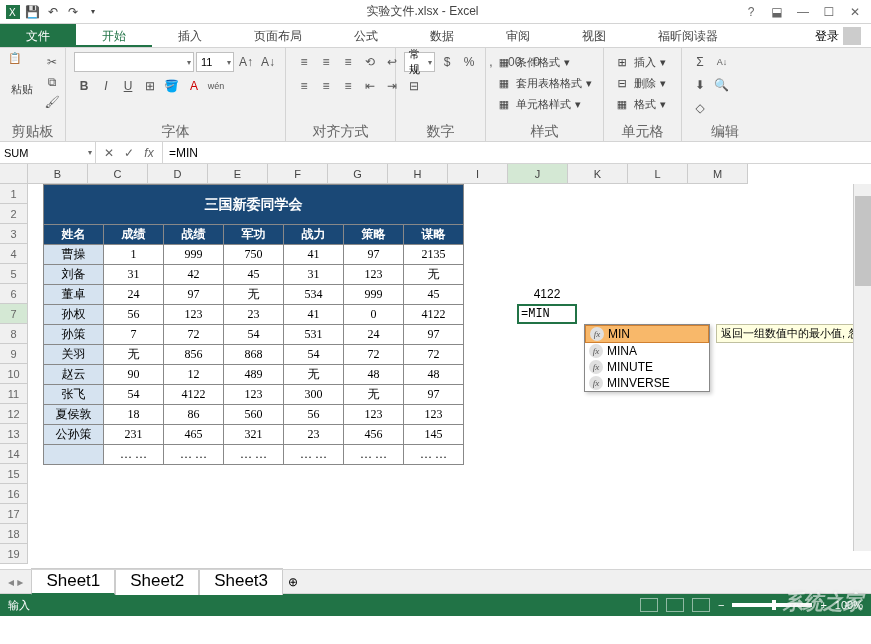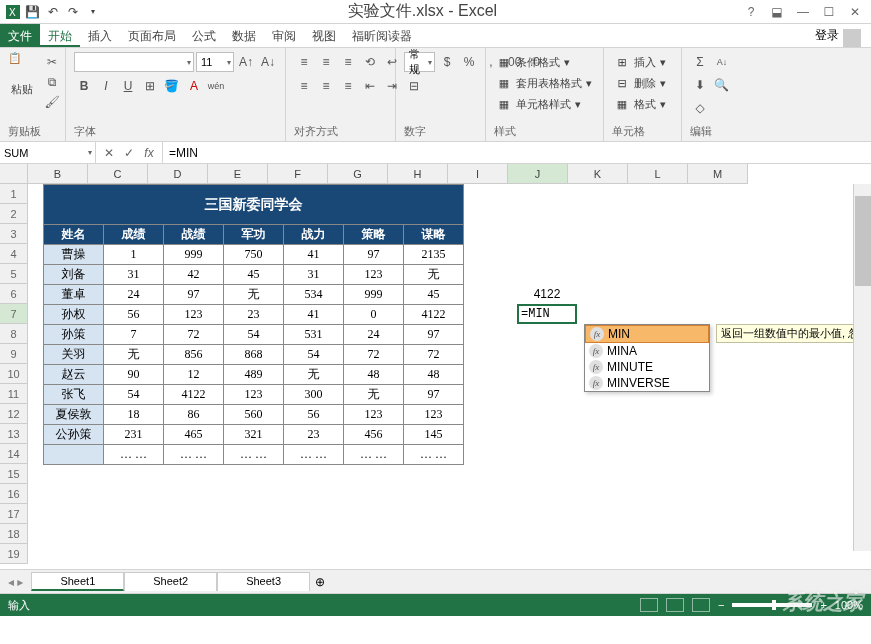--- a/index.html
+++ b/index.html
@@ -2,37 +2,37 @@
 <html><head>
 <meta charset="utf-8">
 <style>
 * { margin: 0; padding: 0; box-sizing: border-box; font-family: "Microsoft YaHei", "SimSun", sans-serif; }
 body { background: #fff; width: 871px; height: 644px; overflow: hidden; font-size: 12px; position: relative; }
 
 
 .titlebar { height: 24px; background: #fff; display: flex; align-items: center; border-bottom: 1px solid #d4d4d4; }
 .qat { display: flex; gap: 2px; padding: 0 4px; align-items: center; }
 .qat-item { width: 18px; height: 18px; display: flex; align-items: center; justify-content: center; color: #444; font-size: 12px; }
-.title-text { flex: 1; text-align: center; font-size: 16px; color: #444; }
+.title-text { flex: 1; text-align: center; font-size: 12px; color: #444; }
 .win-controls { display: flex; gap: 2px; padding-right: 4px; }
 .win-btn { width: 24px; height: 18px; display: flex; align-items: center; justify-content: center; color: #666; }
 
 
 .ribbon-tabs { height: 24px; background: #fff; display: flex; border-bottom: 1px solid #d4d4d4; }
-.tab { padding: 0 8px; line-height: 24px; font-size: 12px; color: #444; cursor: pointer; }
+.tab { padding: 0 26px; line-height: 24px; font-size: 12px; color: #444; cursor: pointer; }
 .tab.file { background: #217346; color: #fff; }
 .tab.active { color: #217346; border-bottom: 2px solid #217346; }
-.tab-login { margin-left: auto; padding: 0 10px; line-height: 24px; display: flex; align-items: flex-end; gap: 4px; }
+.tab-login { margin-left: auto; padding: 0 10px; line-height: 24px; display: flex; align-items: center; gap: 4px; }
 .avatar { width: 18px; height: 18px; background: #ccc; }
 
 
 .ribbon { height: 94px; background: #f1f1f1; border-bottom: 1px solid #d4d4d4; display: flex; }
 .group { border-right: 1px solid #d4d4d4; padding: 4px 8px 2px 8px; display: flex; flex-direction: column; }
 .group-body { flex: 1; display: flex; align-items: flex-start; gap: 6px; }
-.group-label { font-size: 11px; color: #666; height: 16px; line-height: 16px; position: relative; }
+.group-label { text-align: center; font-size: 14px; color: #666; height: 16px; line-height: 16px; position: relative; }
 .big-btn { display: flex; flex-direction: column; align-items: center; gap: 2px; font-size: 11px; color: #444; }
 .big-icon { width: 28px; height: 28px; }
 .row { display: flex; gap: 2px; align-items: center; margin-bottom: 2px; }
 .small-btn { width: 20px; height: 20px; border: 1px solid transparent; display: inline-flex; align-items: center; justify-content: center; font-size: 12px; color: #555; }
 .combo { border: 1px solid #c0c0c0; background: #fff; height: 20px; font-size: 11px; padding: 0 14px 0 4px; display: inline-flex; align-items: center; position: relative; }
 .combo .caret { position: absolute; right: 2px; font-size: 8px; color: #666; }
 .styled-btn { display: flex; align-items: center; gap: 4px; font-size: 11px; height: 20px; padding: 0 2px; color: #444; }
 .ic { width: 16px; height: 16px; display: inline-flex; align-items: center; justify-content: center; }
 
 
@@ -67,21 +67,21 @@
 
 .func-popup { position: absolute; background: #fff; border: 1px solid #888; box-shadow: 2px 2px 4px rgba(0,0,0,0.2); font-family: "Courier New", monospace; font-size: 12px; }
 .func-item { padding: 1px 8px 1px 4px; display: flex; align-items: center; gap: 4px; }
 .func-item.selected { background: #f8b86a; border: 1px solid #d08030; }
 .fx-badge { width: 14px; height: 14px; border-radius: 50%; background: #e0e0e0; display: inline-flex; align-items: center; justify-content: center; font-size: 9px; font-style: italic; color: #555; font-family: serif; }
 .func-tip { position: absolute; background: #ffffe0; border: 1px solid #c0c0a0; font-size: 11px; padding: 1px 4px; white-space: nowrap; }
 
 
 .sheet-bar { height: 24px; display: flex; align-items: center; border-bottom: 1px solid #d4d4d4; background: #f0f0f0; }
 .sheet-nav { padding: 0 8px; display: flex; gap: 4px; color: #888; }
-.sheet-tab { padding: 2px 28px; background: #fff; border: 1px solid #ccc; border-bottom: none; font-size: 11px; }
+.sheet-tab { padding: 2px 14px; background: #fff; border: 1px solid #ccc; border-bottom: none; font-size: 17px; }
 .sheet-tab.active { border-bottom: 2px solid #217346; }
 .sheet-add { width: 20px; text-align: center; }
 .hscroll { flex: 1; }
 
 
 .status-bar { height: 22px; background: #217346; color: #fff; display: flex; align-items: center; padding: 0 8px; font-size: 11px; }
 .status-left { }
 .status-right { margin-left: auto; display: flex; align-items: center; gap: 8px; }
 .zoom-slider { width: 80px; height: 4px; background: #fff; position: relative; }
 .zoom-thumb { position: absolute; left: 50%; top: -3px; width: 4px; height: 10px; background: #fff; }

